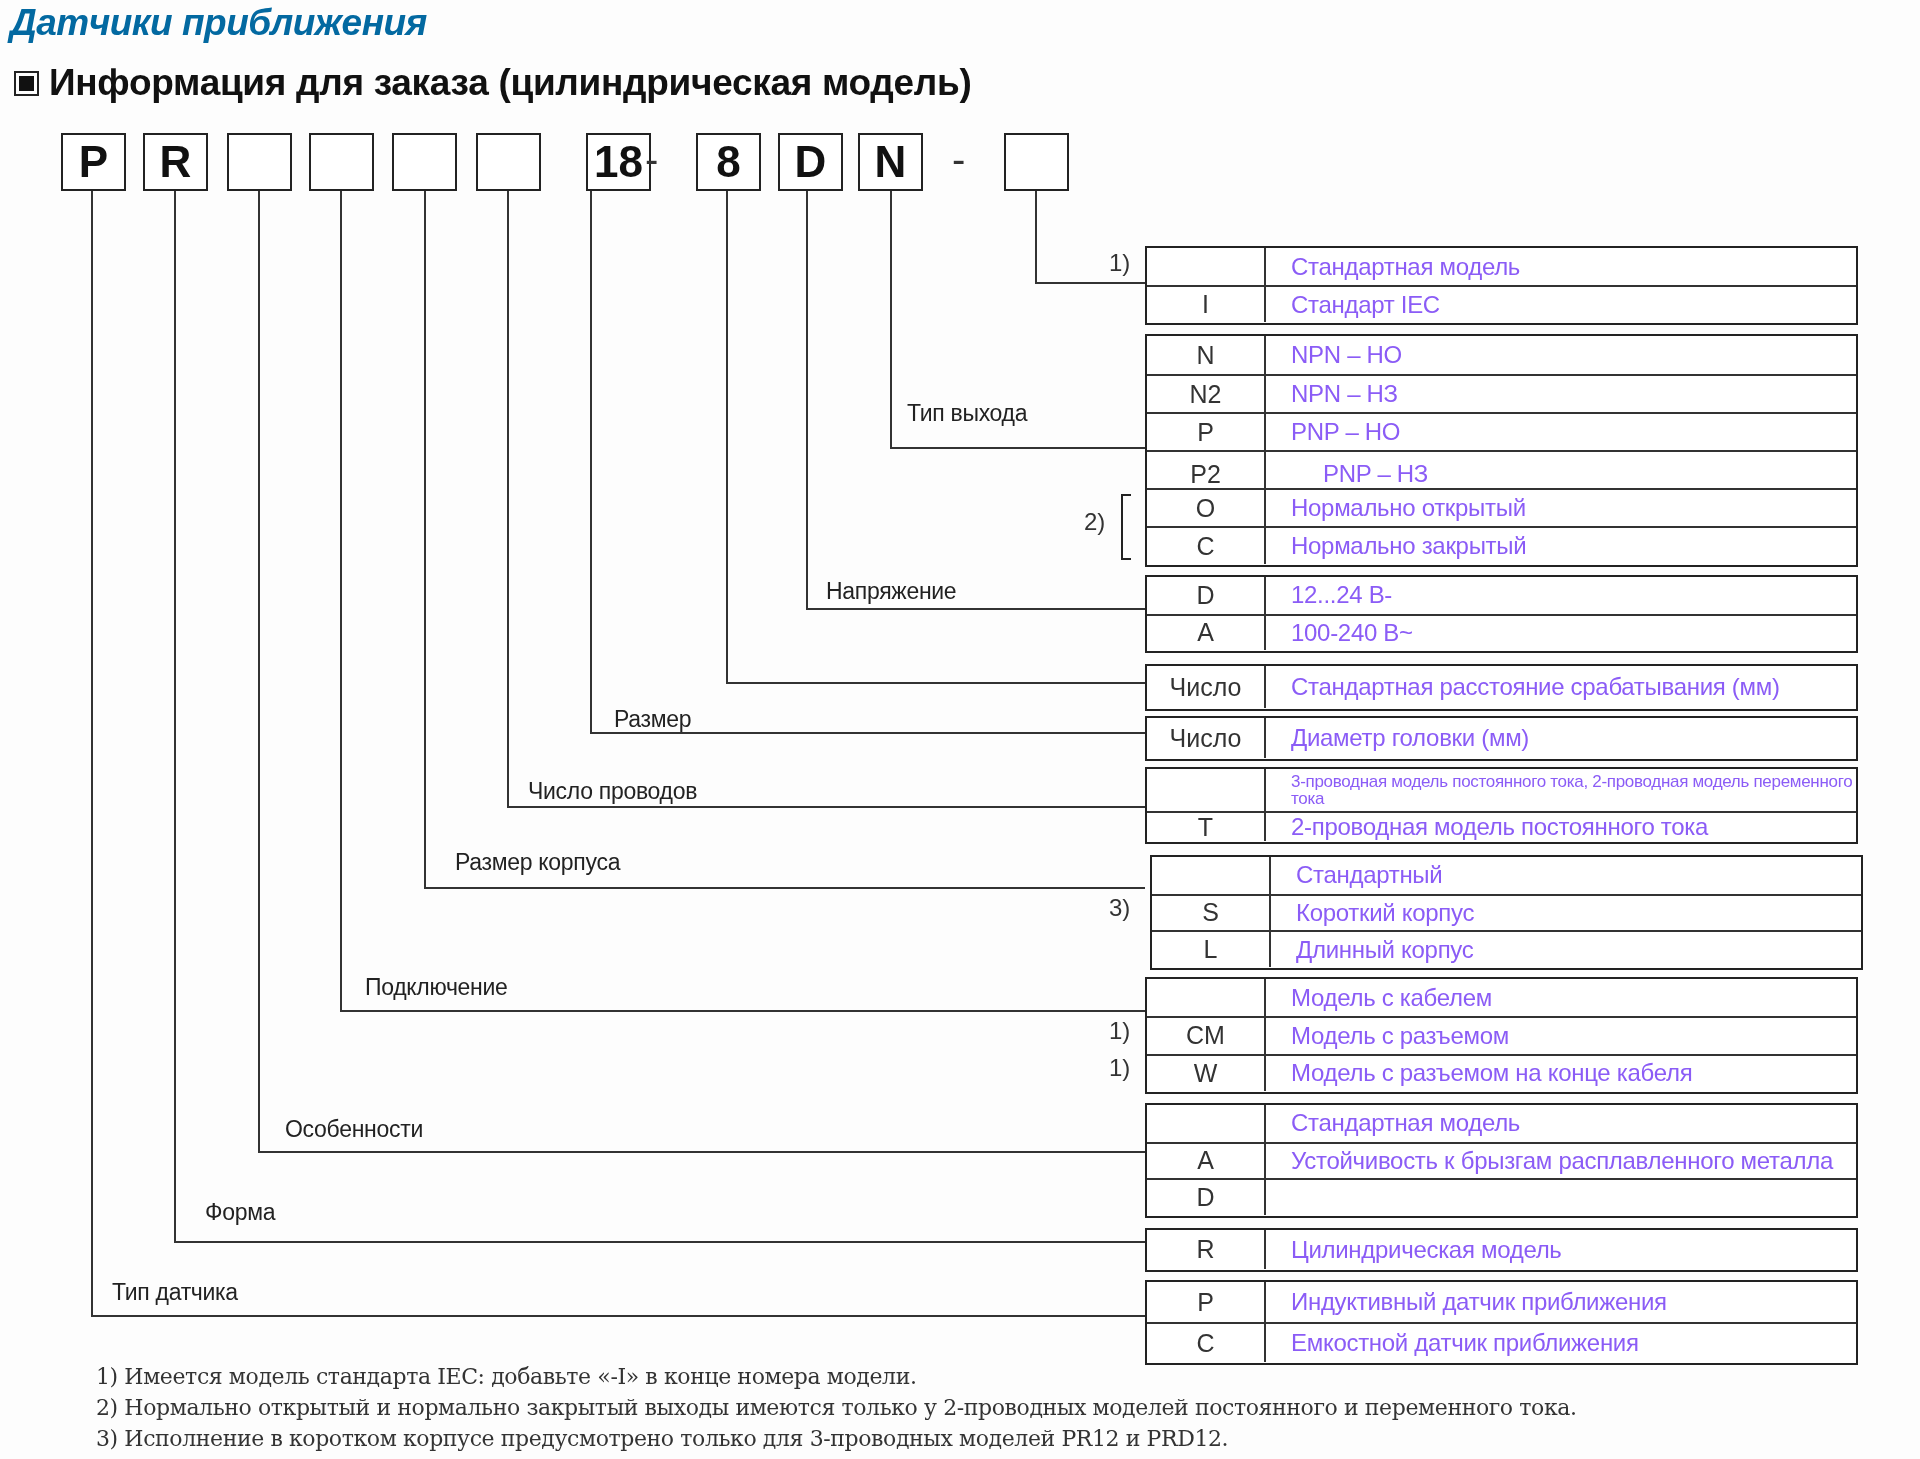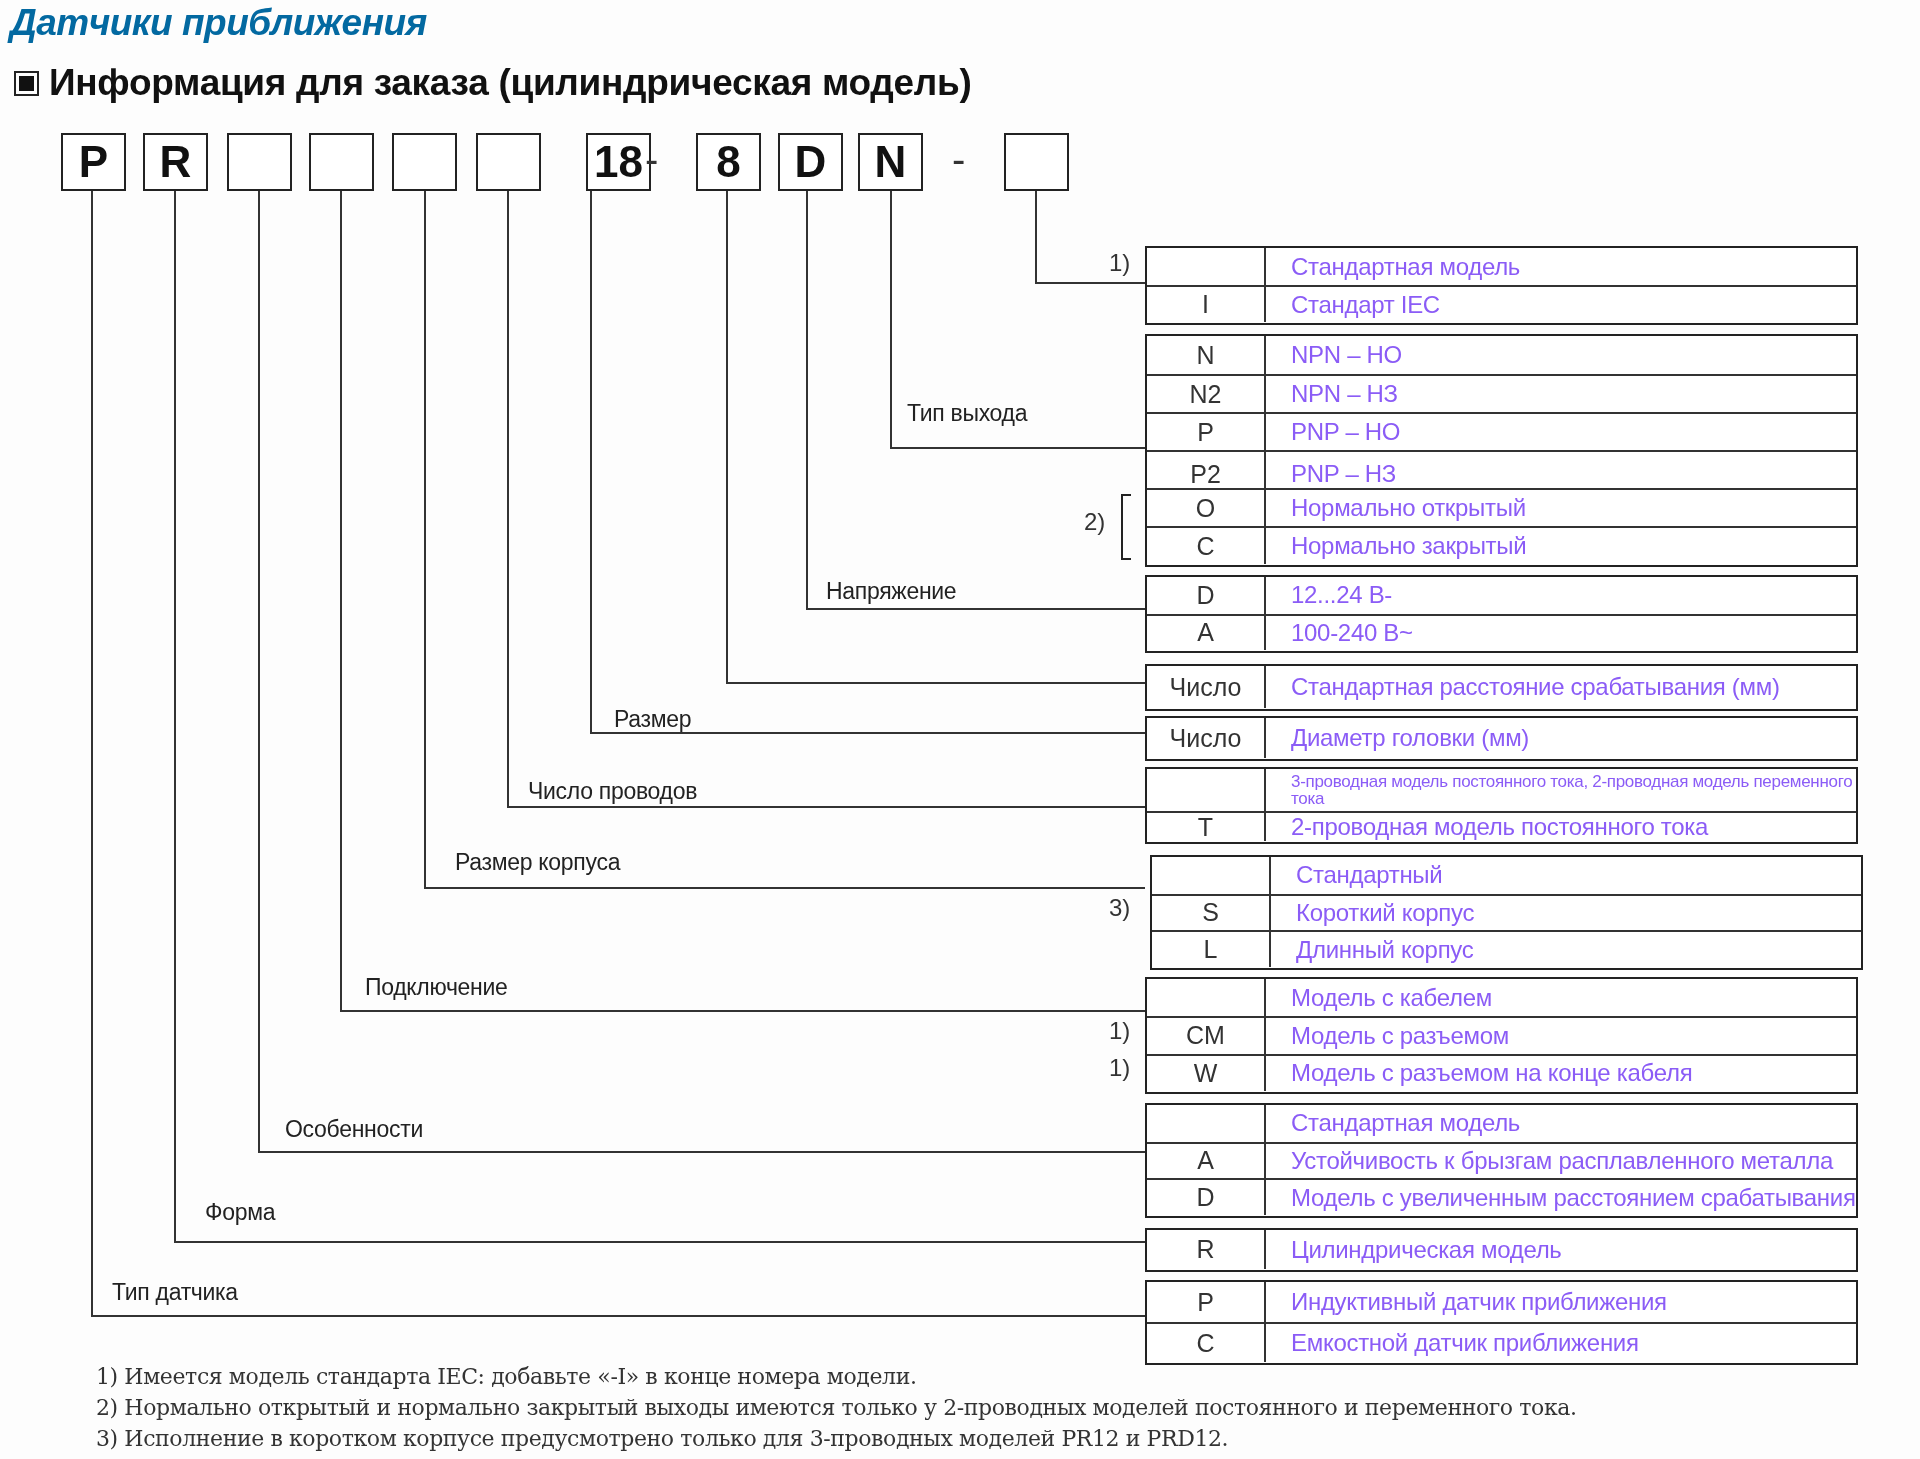--- a/index.html
+++ b/index.html
@@ -82,21 +82,21 @@
         <div class="desc">NPN – НО</div>
       </div>
       <div class="row" style="top: 38px; height: 38px;">
         <div class="code">N2</div>
         <div class="desc">NPN – НЗ</div>
       </div>
       <div class="row" style="top: 76px; height: 38px;">
         <div class="code">P</div>
         <div class="desc">PNP – НО</div>
       </div>
-      <div class="row" style="top: 114px; height: 46px;">
+      <div class="row" style="top: 114px; height: 46px; gap: 32px;">
         <div class="code">P2</div>
         <div class="desc">PNP – НЗ</div>
       </div>
       <div class="row" style="top: 152px; height: 38px;">
         <div class="code">O</div>
         <div class="desc">Нормально открытый</div>
       </div>
       <div class="row" style="top: 190px; height: 38px;">
         <div class="code">C</div>
         <div class="desc">Нормально закрытый</div>
@@ -169,21 +169,20 @@
       <div class="row first" style="top: 0px; height: 36.6667px;">
         <div class="code"></div>
         <div class="desc">Стандартная  модель</div>
       </div>
       <div class="row" style="top: 36.6667px; height: 36.6667px;">
         <div class="code">A</div>
         <div class="desc">Устойчивость к брызгам расплавленного металла</div>
       </div>
       <div class="row" style="top: 73.3333px; height: 36.6667px;">
         <div class="code">D</div>
-        <div class="desc">Модель с увеличенным расстоянием срабатывания</div>
       </div>
     </div>
     <div class="group" style="left: 1145px; width: 713px; top: 1228px; height: 44px;">
       <div class="row first" style="top: 0px; height: 39px;">
         <div class="code">R</div>
         <div class="desc">Цилиндрическая модель</div>
       </div>
     </div>
     <div class="group" style="left: 1145px; width: 713px; top: 1280px; height: 85px;">
       <div class="row first" style="top: 0px; height: 40px;">

